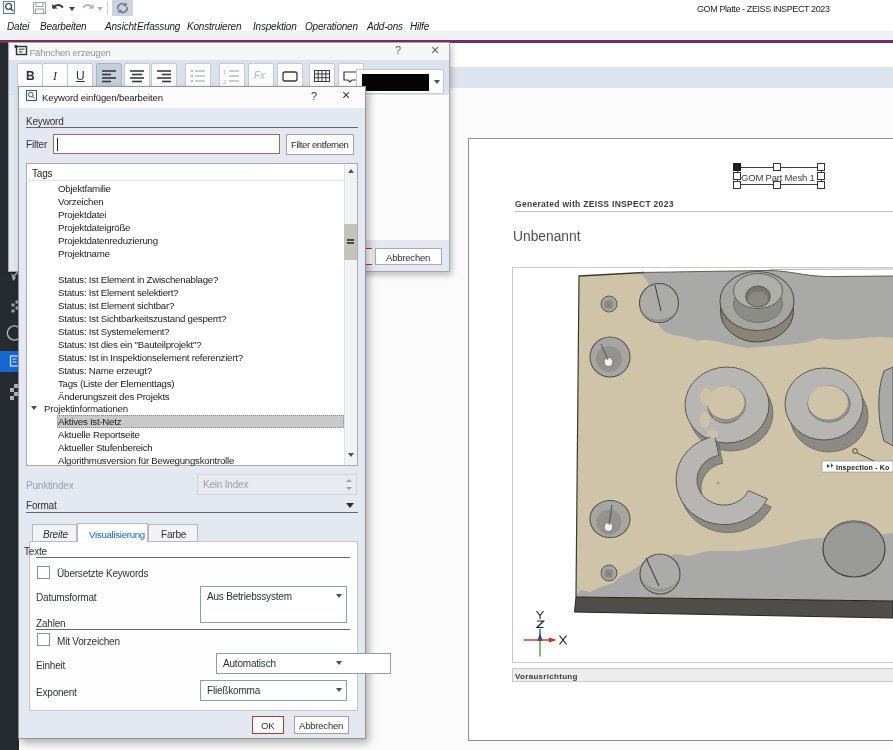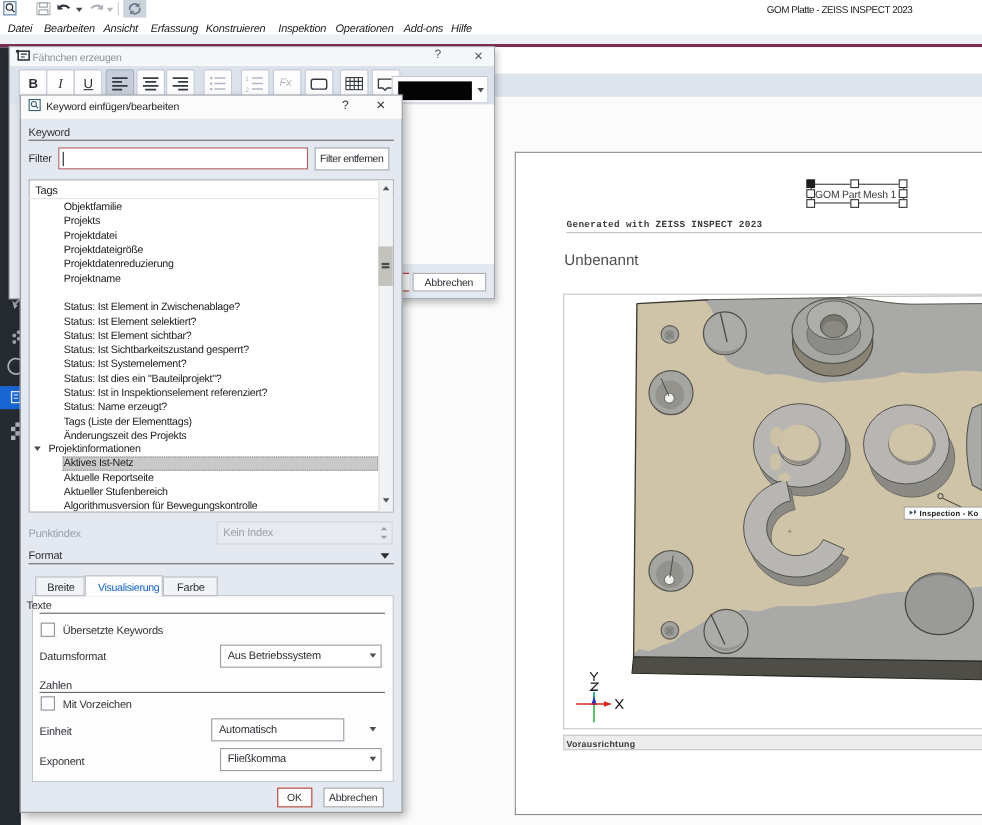--- a/index.html
+++ b/index.html
@@ -49,21 +49,21 @@
 <svg class="abs" style="left:116px;top:2px;" width="13" height="12" viewBox="0 0 13 12">
     <path d="M2,7 A4.5,4.5 0 0 1 10,3.4" fill="none" stroke="#6d7c90" stroke-width="1.6"></path>
     <path d="M11,0.5 L10.5,4.5 L6.5,4 Z" fill="#6d7c90"></path>
     <path d="M11,5 A4.5,4.5 0 0 1 3,8.6" fill="none" stroke="#6d7c90" stroke-width="1.6"></path>
     <path d="M2,11.5 L2.5,7.5 L6.5,8 Z" fill="#6d7c90"></path>
   </svg>
 <div class="abs" style="left:697px;top:4px;font-size:9px;letter-spacing:-0.4px;color:#1e1e1e;">GOM Platte - ZEISS INSPECT 2023</div>
 
 <div class="menuitem" style="left:7px;">Datei</div>
 <div class="menuitem" style="left:40px;">Bearbeiten</div>
-<div class="menuitem" style="left:94px;">Ansicht</div>
+<div class="menuitem" style="left:105px;">Ansicht</div>
 <div class="menuitem" style="left:137px;">Erfassung</div>
 <div class="menuitem" style="left:187px;">Konstruieren</div>
 <div class="menuitem" style="left:253px;">Inspektion</div>
 <div class="menuitem" style="left:305px;">Operationen</div>
 <div class="menuitem" style="left:367px;">Add-ons</div>
 <div class="menuitem" style="left:410px;">Hilfe</div>
 
 <div class="abs" style="left:0;top:43px;width:19px;height:707px;background:#262b31;"></div>
 <svg class="abs" style="left:0;top:265px;" width="19" height="145" viewBox="0 0 19 145">
 <path d="M11,8 L16,13 L13,16 Z" fill="#a9b0b8"></path>
@@ -81,21 +81,21 @@
     <line x1="12.5" y1="97" x2="16.5" y2="97" stroke="#dbe4ef" stroke-width="1"></line>
 <g fill="#aab1b9">
       <rect x="10" y="123" width="4" height="4"></rect>
       <rect x="14" y="127" width="4" height="4"></rect>
       <rect x="10" y="131" width="4" height="4"></rect>
       <rect x="14" y="119" width="4" height="4"></rect>
     </g>
 </svg>
 
 <div class="abs" style="left:468px;top:138px;width:425px;height:603px;background:#ffffff;border:1px solid #8f8f8f;border-right:none;"></div>
-<div class="abs" style="left:515px;top:199px;font-size:8.5px;font-weight:bold;letter-spacing:0.3px;color:#3b3b3b;font-family:Liberation Mono, monospace;">Generated with ZEISS INSPECT 2023</div>
+<div class="abs" style="left:515px;top:199px;font-size:8.5px;font-weight:bold;letter-spacing:0.3px;color:#3b3b3b;">Generated with ZEISS INSPECT 2023</div>
 <div class="abs" style="left:515px;top:211px;width:378px;height:1px;background:#bfbfbf;"></div>
 <div class="abs" style="left:513px;top:229px;font-size:13.8px;color:#4e4e4e;">Unbenannt</div>
 
 <div class="abs" style="left:737px;top:167px;width:85px;height:18px;border:1px solid #3c3c3c;background:#fff;"></div>
 <div class="abs" style="left:741px;top:172px;font-size:9.5px;letter-spacing:-0.2px;color:#3a3a3a;white-space:nowrap;">GOM Part Mesh 1</div>
 <div class="abs" style="left:733px;top:163px;width:8px;height:8px;background:#1d1d1d;"></div>
 <div class="abs" style="left:773px;top:163px;width:8px;height:8px;background:#fff;border:1px solid #333;"></div>
 <div class="abs" style="left:817px;top:163px;width:8px;height:8px;background:#fff;border:1px solid #333;"></div>
 <div class="abs" style="left:733px;top:172px;width:8px;height:8px;background:#fff;border:1px solid #333;"></div>
 <div class="abs" style="left:817px;top:172px;width:8px;height:8px;background:#fff;border:1px solid #333;"></div>
@@ -295,21 +295,21 @@
 <div class="abs" style="left:53px;top:134px;width:227px;height:20px;background:#fff;border:1.5px solid #ad5f62;"></div>
 <div class="abs" style="left:57px;top:138px;width:1px;height:13px;background:#222;"></div>
 <div class="abs" style="left:286px;top:134px;width:68px;height:21px;background:#fdfdfd;border:1px solid #9da2a8;"></div>
 <div class="btxt" style="left:291px;top:139px;letter-spacing:-0.4px;">Filter entfernen</div>
 
 <div class="abs" style="left:26px;top:163px;width:332px;height:303px;background:#fff;border:1px solid #a8abb0;"></div>
 <div class="abs" style="left:32px;top:168px;font-size:10px;letter-spacing:-0.2px;color:#1c1c1c;">Tags</div>
 <div class="abs" style="left:26px;top:179.5px;width:332px;height:1px;background:#e3e3e3;"></div>
 <div class="abs" style="left:26px;top:163px;width:332px;height:303px;overflow:hidden;">
 <div class="row" style="top:20.3px;">Objektfamilie</div>
-<div class="row" style="top:33.3px;">Projekts</div>
+<div class="row" style="top:33.3px;">Vorzeichen</div>
 <div class="row" style="top:46.2px;">Projektdatei</div>
 <div class="row" style="top:59.2px;">Projektdateigröße</div>
 <div class="row" style="top:72.1px;">Projektdatenreduzierung</div>
 <div class="row" style="top:85.1px;">Projektname</div>
 <div class="row" style="top:111.0px;">Status: Ist Element in Zwischenablage?</div>
 <div class="row" style="top:123.9px;">Status: Ist Element selektiert?</div>
 <div class="row" style="top:136.9px;">Status: Ist Element sichtbar?</div>
 <div class="row" style="top:149.8px;">Status: Ist Sichtbarkeitszustand gesperrt?</div>
 <div class="row" style="top:162.8px;">Status: Ist Systemelement?</div>
 <div class="row" style="top:175.7px;">Status: Ist dies ein "Bauteilprojekt"?</div>
@@ -338,39 +338,39 @@
 <div class="abs" style="left:203px;top:479px;font-size:10px;letter-spacing:-0.2px;color:#9aa0a8;">Kein Index</div>
 <div class="abs" style="left:346px;top:479px;width:0;height:0;border-left:3px solid transparent;border-right:3px solid transparent;border-bottom:3.5px solid #9aa0a8;"></div>
 <div class="abs" style="left:346px;top:487px;width:0;height:0;border-left:3px solid transparent;border-right:3px solid transparent;border-top:3.5px solid #9aa0a8;"></div>
 
 <div class="lbl" style="left:26px;top:500px;">Format</div>
 <div class="abs" style="left:346px;top:503px;width:0;height:0;border-left:4.5px solid transparent;border-right:4.5px solid transparent;border-top:5.5px solid #2b2b2b;"></div>
 <div class="abs" style="left:26px;top:512px;width:332px;height:1px;background:#64686e;"></div>
 
 <div class="abs" style="left:29px;top:541px;width:329px;height:170px;background:#fdfdfe;border:1px solid #c3c7cd;"></div>
 <div class="abs" style="left:32px;top:524px;width:45px;height:18px;background:#f2f3f6;border:1px solid #b6bac0;"></div>
-<div class="abs" style="left:43px;top:529px;font-size:10px;letter-spacing:-0.2px;color:#2b2f35;">Breite</div>
+<div class="abs" style="left:43px;top:529px;font-size:10px;letter-spacing:-0.2px;color:#2b2f35;font-style:italic;">Breite</div>
 <div class="abs" style="left:77px;top:523px;width:71px;height:19px;background:#fdfdfe;border:1px solid #b6bac0;border-bottom:none;"></div>
 <div class="abs" style="left:89px;top:529px;font-size:9.7px;letter-spacing:-0.3px;color:#1464c8;">Visualisierung</div>
 <div class="abs" style="left:148px;top:524px;width:50px;height:18px;background:#f2f3f6;border:1px solid #b6bac0;"></div>
 <div class="abs" style="left:161px;top:529px;font-size:10px;letter-spacing:-0.2px;color:#2b2f35;">Farbe</div>
 
 <div class="lbl" style="left:24px;top:546px;">Texte</div>
 <div class="abs" style="left:36px;top:557px;width:314px;height:1px;background:#64686e;"></div>
 <div class="cb" style="left:37px;top:566px;"></div>
 <div class="lbl" style="left:57px;top:568px;">Übersetzte Keywords</div>
 <div class="lbl" style="left:36px;top:592px;">Datumsformat</div>
-<div class="combo" style="left:200px;top:586px;width:147px;height:21px;">Aus Betriebssystem</div>
+<div class="combo" style="left:200px;top:586px;width:147px;height:37px;">Aus Betriebssystem</div>
 <div class="caret" style="left:336px;top:594px;"></div>
 <div class="lbl" style="left:36px;top:618px;">Zahlen</div>
 <div class="abs" style="left:36px;top:629px;width:314px;height:1px;background:#64686e;"></div>
 <div class="cb" style="left:37px;top:633px;"></div>
 <div class="lbl" style="left:57px;top:636px;">Mit Vorzeichen</div>
 <div class="lbl" style="left:36px;top:660px;">Einheit</div>
-<div class="combo" style="left:192px;top:653px;width:121px;height:21px;">Automatisch</div>
+<div class="combo" style="left:216px;top:653px;width:175px;height:21px;">Automatisch</div>
 <div class="caret" style="left:336px;top:661px;"></div>
 <div class="lbl" style="left:36px;top:687px;text-align:right;">Exponent</div>
 <div class="combo" style="left:200px;top:680px;width:147px;height:21px;">Fließkomma</div>
 <div class="caret" style="left:336px;top:688px;"></div>
 
 <div class="abs" style="left:252px;top:716px;width:32px;height:18px;background:#fdfdfd;border:1px solid #b2392e;"></div>
 <div class="btxt" style="left:261px;top:720px;">OK</div>
 <div class="abs" style="left:294px;top:716px;width:55px;height:18px;background:#fdfdfd;border:1px solid #9da2a8;"></div>
 <div class="btxt" style="left:299px;top:720px;">Abbrechen</div>
 

